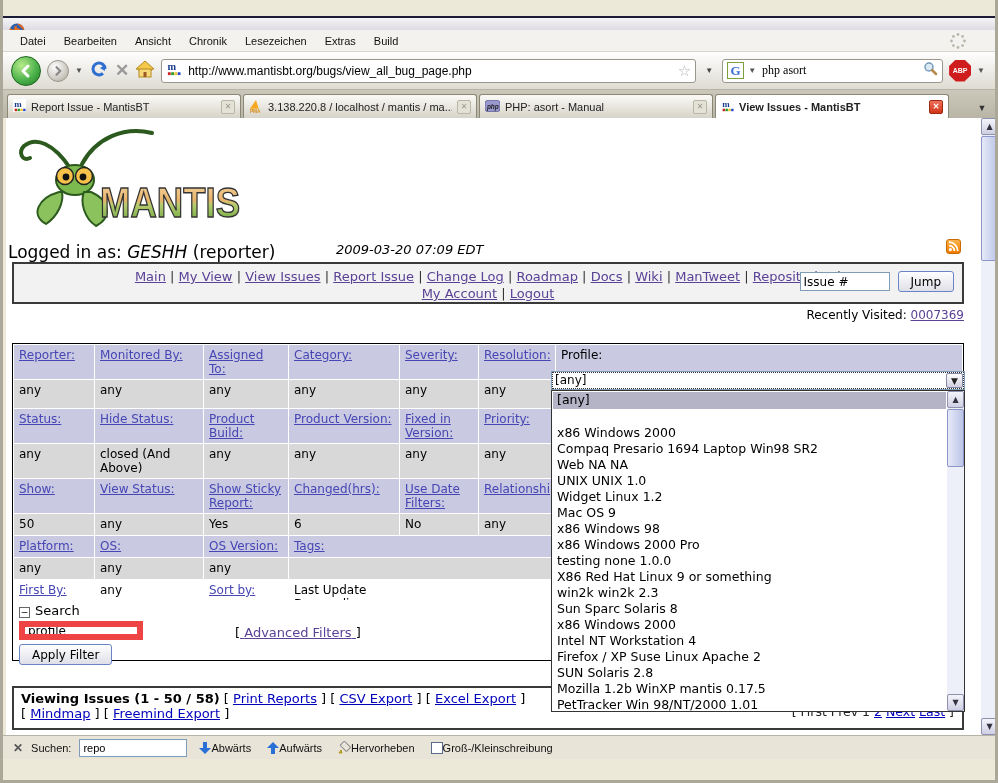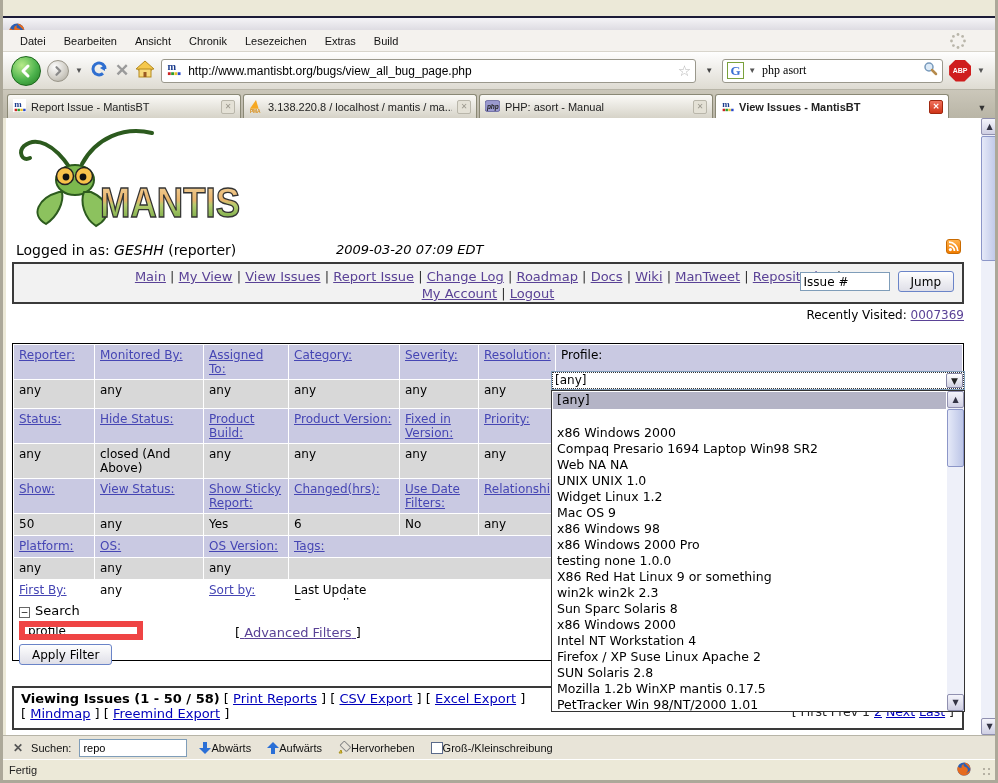--- a/index.html
+++ b/index.html
@@ -51,21 +51,21 @@
   .tab.active{background:#fff;font-weight:bold;}
   .tab .tlabel{flex:1;white-space:nowrap;overflow:hidden;}
   .tabclose{width:14px;height:14px;border:1px solid #b9b6aa;border-radius:2px;background:#e4e1d6;color:#9a978c;
     font-size:8px;line-height:12px;text-align:center;}
   .tabclose.red{background:linear-gradient(180deg,#f0705c,#cf3418);border-color:#a02810;color:#fff;font-weight:bold;}
   .tablistbtn{margin-left:auto;width:18px;height:20px;display:flex;align-items:center;justify-content:center;font-size:9px;color:#333;}
   
   .content{position:absolute;left:3px;top:118px;width:992px;height:617px;background:#fff;overflow:hidden;
     font-family:"DejaVu Sans",sans-serif;font-size:13px;color:#000;}
   .logo{position:absolute;left:6px;top:2px;}
-  .loginrow{position:absolute;left:10px;top:124px;width:952px;font-size:14px;}
+  .loginrow{position:absolute;left:2px;top:124px;width:952px;font-size:17px;}
   .loginuser{font-style:italic;}
   .timestamp{position:absolute;left:330px;top:124px;width:300px;text-align:left;font-style:italic;font-size:13px;}
   .rss{position:absolute;left:940px;top:121px;width:15px;height:15px;border-radius:3px;
     background:linear-gradient(180deg,#ffb24d,#f07c00);border:1px solid #c96a00;}
   .rss svg{display:block;}
   .navbox{position:absolute;left:6px;top:144px;width:952px;height:42px;background:#f2f2f2;border:2px solid #3a3a3a;
     text-align:center;padding-top:4px;font-size:13px;}
   .navrow{line-height:17px;}
   .navitem::after{content:" | ";color:#333;text-decoration:none;}
   .navrow2 .navitem:last-child::after{content:"";}
@@ -508,24 +508,14 @@
           <rect x="3" y="2" width="9" height="6" rx="1" transform="rotate(45 7 5)" fill="#e8e4da" stroke="#888"></rect>
         </svg>
       <span>Hervorheben</span>
     </span>
     <span class="findbtn">
       <span class="checkbox"></span>
       <span>Groß-/Kleinschreibung</span>
     </span>
   </div>
 
-  <div class="statusbar">
-    <span class="statusleft">Fertig</span>
-    <span class="ffmini">
-      <svg width="14" height="14" viewBox="0 0 16 16">
-          <circle cx="8" cy="8" r="7.5" fill="#2b5fb4"></circle>
-          <path d="M8 .5a7.5 7.5 0 1 1-7 4.6C2.4 6.4 4 7.2 5.4 6.2 4.6 4.6 6 2.4 8.2 2.6c-1.2.9-.7 2.3.6 2.7 2.3.6 3.6 2 3.6 4.1a4.3 4.3 0 0 1-7.4 3A7.5 7.5 0 0 0 15.5 8" fill="#e66b1e"></path>
-        </svg>
-    </span>
-    <span class="grip"></span>
-  </div>
 
 </div>
 
 </body></html>

